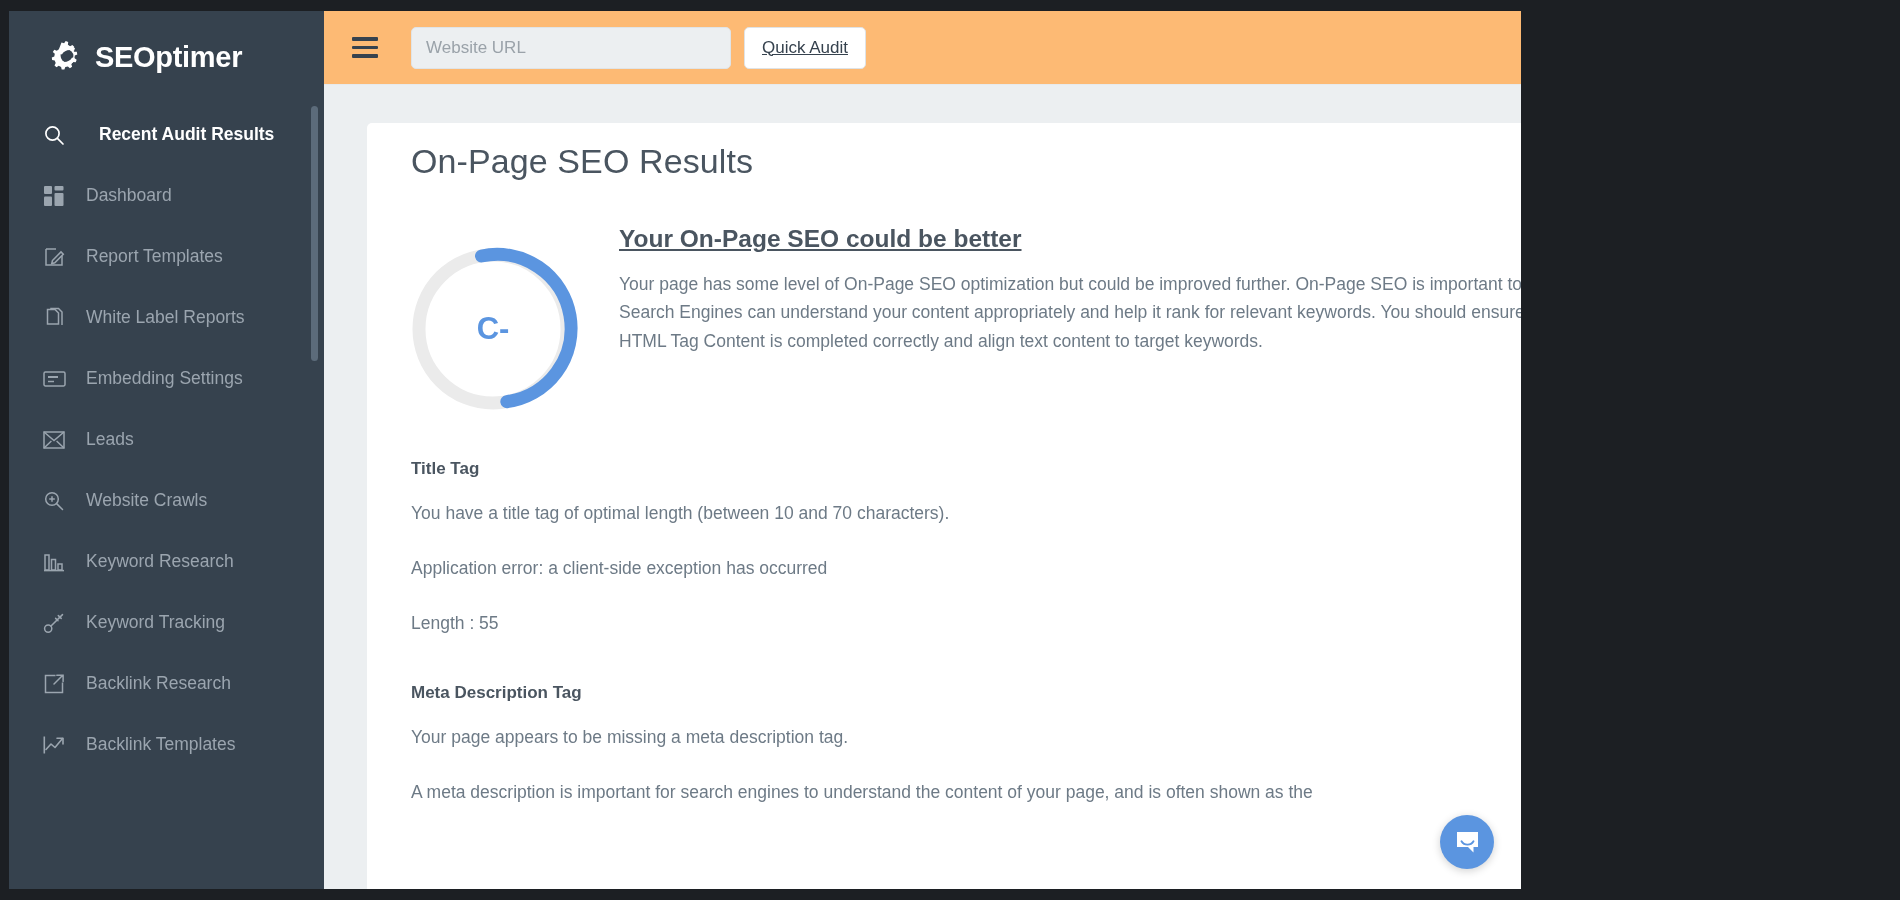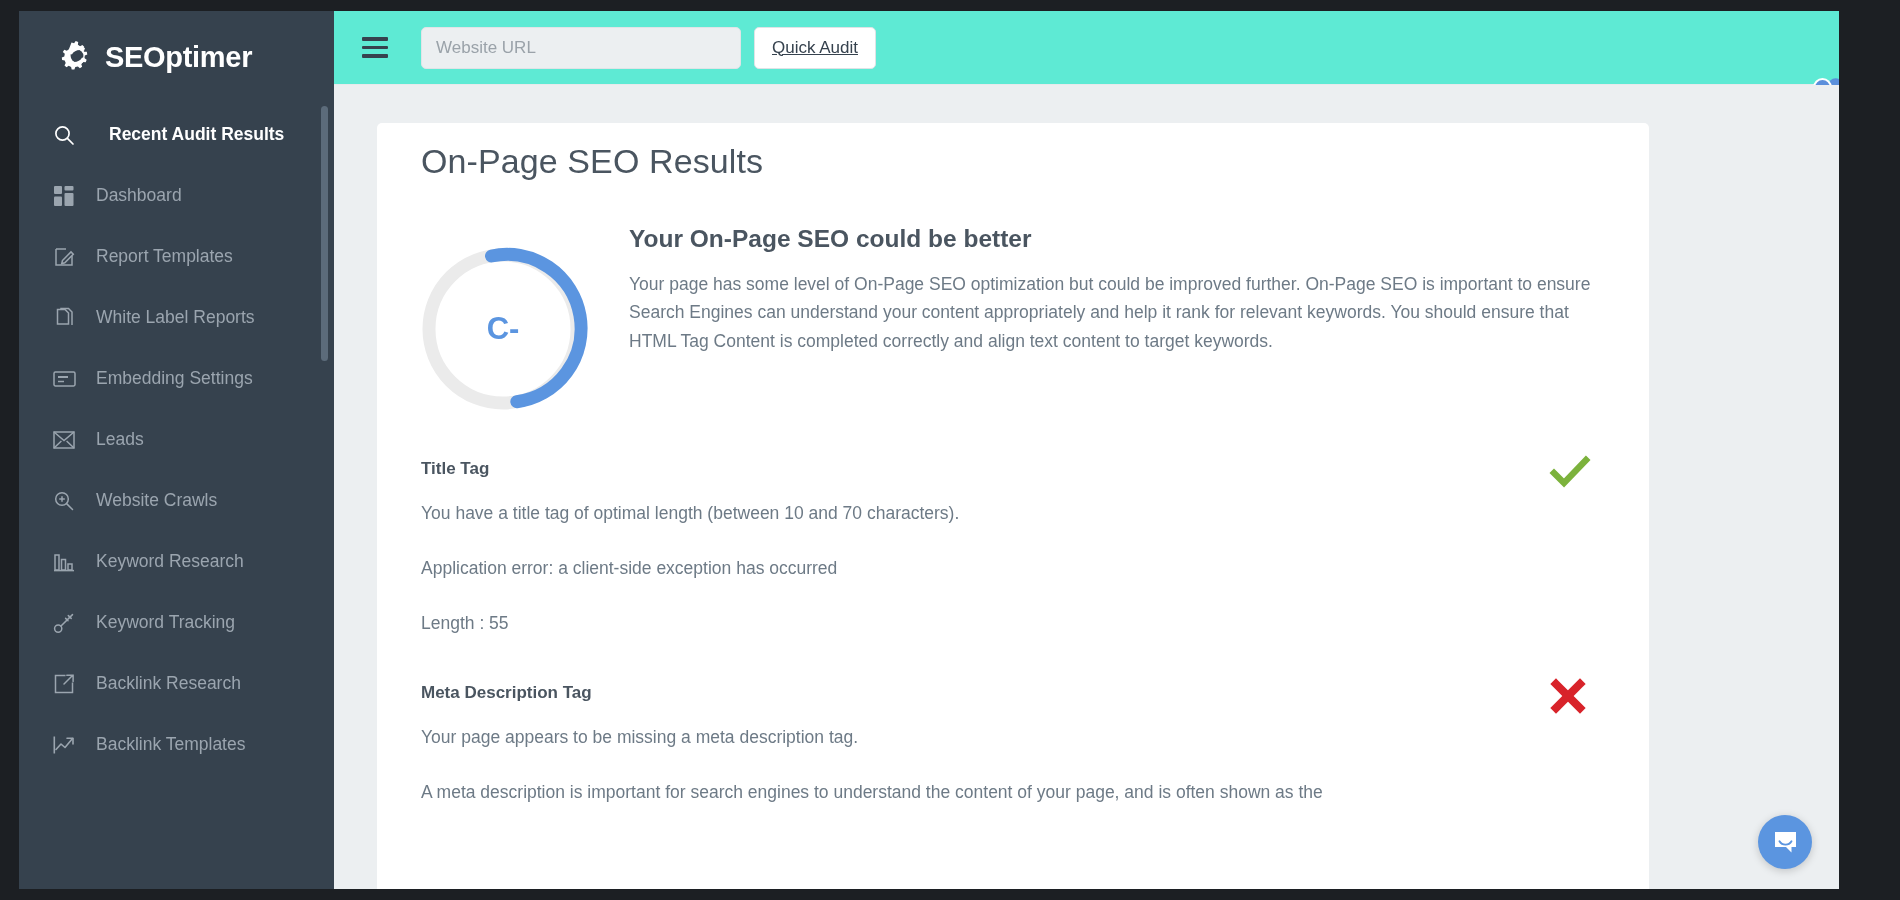--- a/index.html
+++ b/index.html
@@ -4,22 +4,22 @@
 <style>
   * { box-sizing: border-box; margin: 0; padding: 0; }
   html, body {
     width: 1900px; height: 900px;
     font-family: "Liberation Sans", sans-serif;
     background: #1c1f23;
     overflow: hidden;
   }
   #frame {
     position: absolute;
-    left: 19px; top: 11px;
-    width: 1820px; height: 878px;
+    left: 9px; top: 11px;
+    width: 1512px; height: 878px;
     background: #eceff1;
     overflow: hidden;
   }
 
   
   #sidebar {
     position: absolute; left: 0; top: 0;
     width: 315px; height: 878px;
     background: #36424e;
     overflow: hidden;
@@ -66,21 +66,21 @@
     width: 7px; height: 255px;
     background: #5c6b7a;
     border-radius: 4px;
   }
 
   
   #topbar {
     position: absolute;
     left: 315px; top: 0;
     width: 1563px; height: 74px;
-    background: #5eead4;
+    background: #fdba74;
     display: flex; align-items: center;
     border-bottom: 1px solid #e7eaec;
   }
   #hamburger {
     margin-left: 23px;
     width: 36px; height: 36px;
     display: flex; flex-direction: column;
     justify-content: center; align-items: center;
     gap: 5px;
     cursor: pointer;
@@ -173,20 +173,21 @@
   #gauge-score {
     position: absolute; left: 0; top: 0;
     width: 172px; height: 172px;
     display: flex; align-items: center; justify-content: center;
     font-size: 31px; font-weight: bold; color: #5b95e0;
   }
   #summary-text { flex: 1; padding-right: 56px; }
   #summary-heading {
     font-size: 24.5px; font-weight: bold; color: #4a5560;
     margin-bottom: 17px;
+    text-decoration: underline;
   }
   #summary-body {
     font-size: 17.5px; color: #6d7a86; line-height: 1.62;
   }
 
   .check-section {
     position: relative;
     padding: 0 0 0 44px;
     margin-top: 44px;
   }

